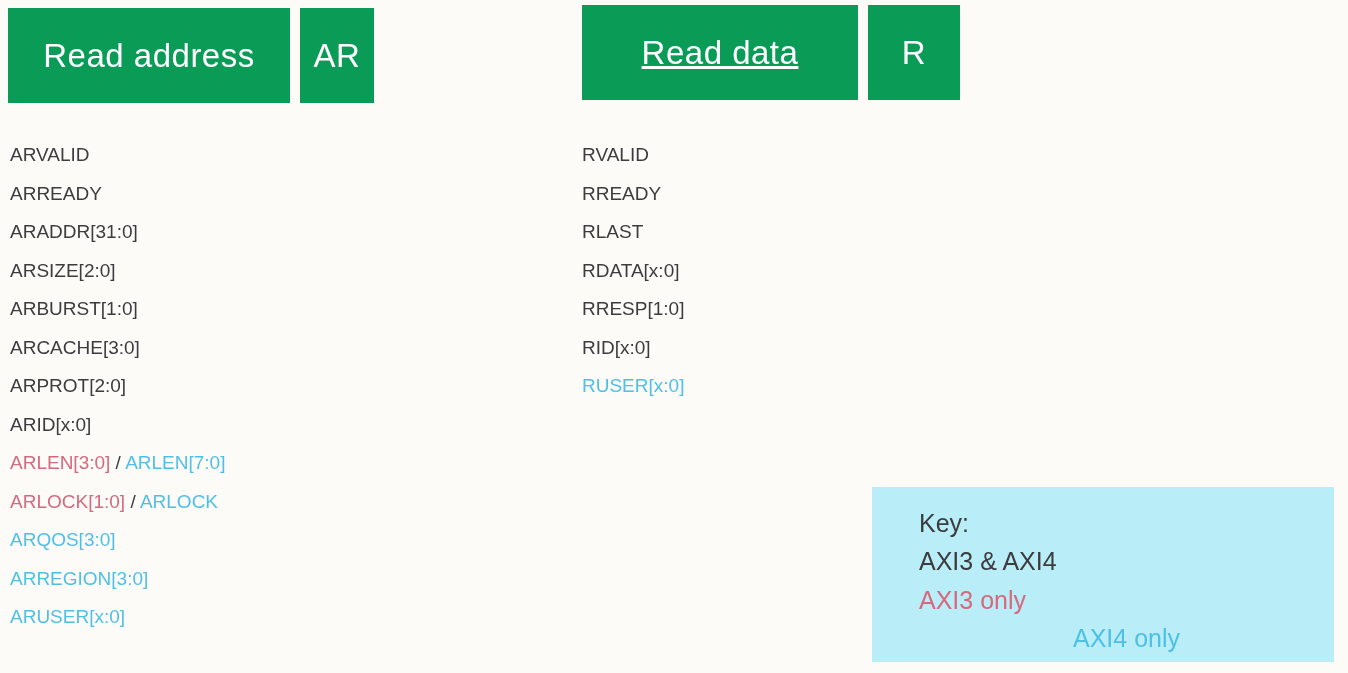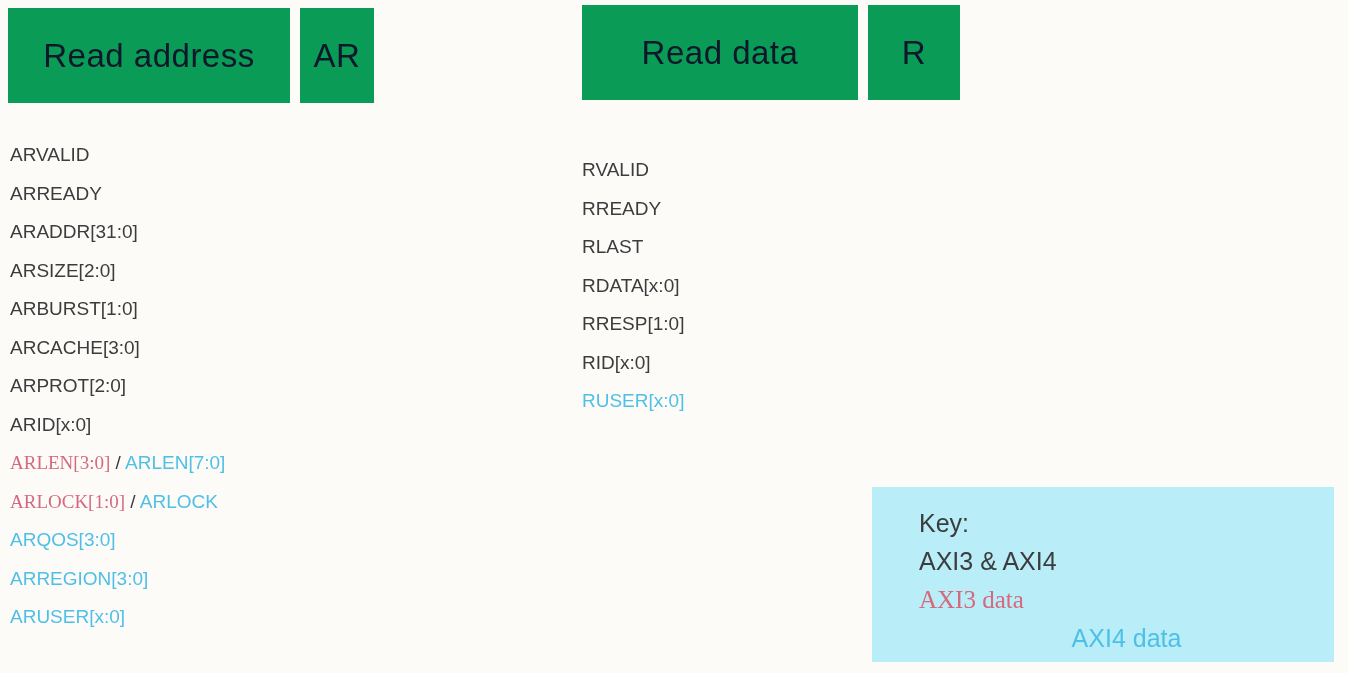--- a/index.html
+++ b/index.html
@@ -23,44 +23,44 @@
   }
   .header-row {
     position: absolute;
     display: flex;
     gap: 10px;
   }
   .channel-ar-header { left: 8px; top: 8px; }
   .channel-r-header { left: 582px; top: 5px; }
   .box {
     background: var(--green);
-    color: #0f172a;
+    color: #ffffff;
     height: 95px;
     display: flex;
     align-items: center;
     justify-content: center;
     font-size: 33px;
     letter-spacing: 0.5px;
   }
   .title-box-ar { width: 282px; }
   .abbrev-box-ar { width: 74px; }
-  .title-box-r { width: 276px; }
+  .title-box-r { width: 276px; text-decoration: underline; }
   .abbrev-box-r { width: 92px; }
   .signal-list {
     position: absolute;
     list-style: none;
     font-size: 19px;
     line-height: 38.5px;
     white-space: pre;
   }
   .signal-list-ar { left: 10px; top: 136px; }
-  .signal-list-r { left: 582px; top: 151px; }
+  .signal-list-r { left: 582px; top: 136px; }
   .variant-both { color: var(--both); }
   .variant-separator { color: var(--both); }
-  .variant-axi3 { color: var(--axi3); font-family: Liberation Serif, serif; }
+  .variant-axi3 { color: var(--axi3); }
   .variant-axi4 { color: var(--axi4); text-align: center; }
   .key-box {
     position: absolute;
     left: 872px;
     top: 487px;
     width: 462px;
     height: 175px;
     background: var(--key-bg);
     padding: 17px 0 0 47px;
     font-size: 25px;
@@ -87,18 +87,18 @@
       <div class="box title-box-r">Read data</div>
       <div class="box abbrev-box-r">R</div>
     </div>
     <ul class="signal-list signal-list-r" id="r-signals"><li class="signal-line"><span class="variant-both">RVALID</span></li><li class="signal-line"><span class="variant-both">RREADY</span></li><li class="signal-line"><span class="variant-both">RLAST</span></li><li class="signal-line"><span class="variant-both">RDATA[x:0]</span></li><li class="signal-line"><span class="variant-both">RRESP[1:0]</span></li><li class="signal-line"><span class="variant-both">RID[x:0]</span></li><li class="signal-line"><span class="variant-axi4">RUSER[x:0]</span></li></ul>
   </section>
 
   <aside class="key-box">
     <div class="key-title">Key:</div>
     <ul class="key-list" id="key-entries">
         <li class="variant-both">AXI3 &amp; AXI4</li>
-        <li class="variant-axi3">AXI3 data</li>
-        <li class="variant-axi4">AXI4 data</li>
+        <li class="variant-axi3">AXI3 only</li>
+        <li class="variant-axi4">AXI4 only</li>
       </ul>
   </aside>
 
 </div>
 
 </body></html>

